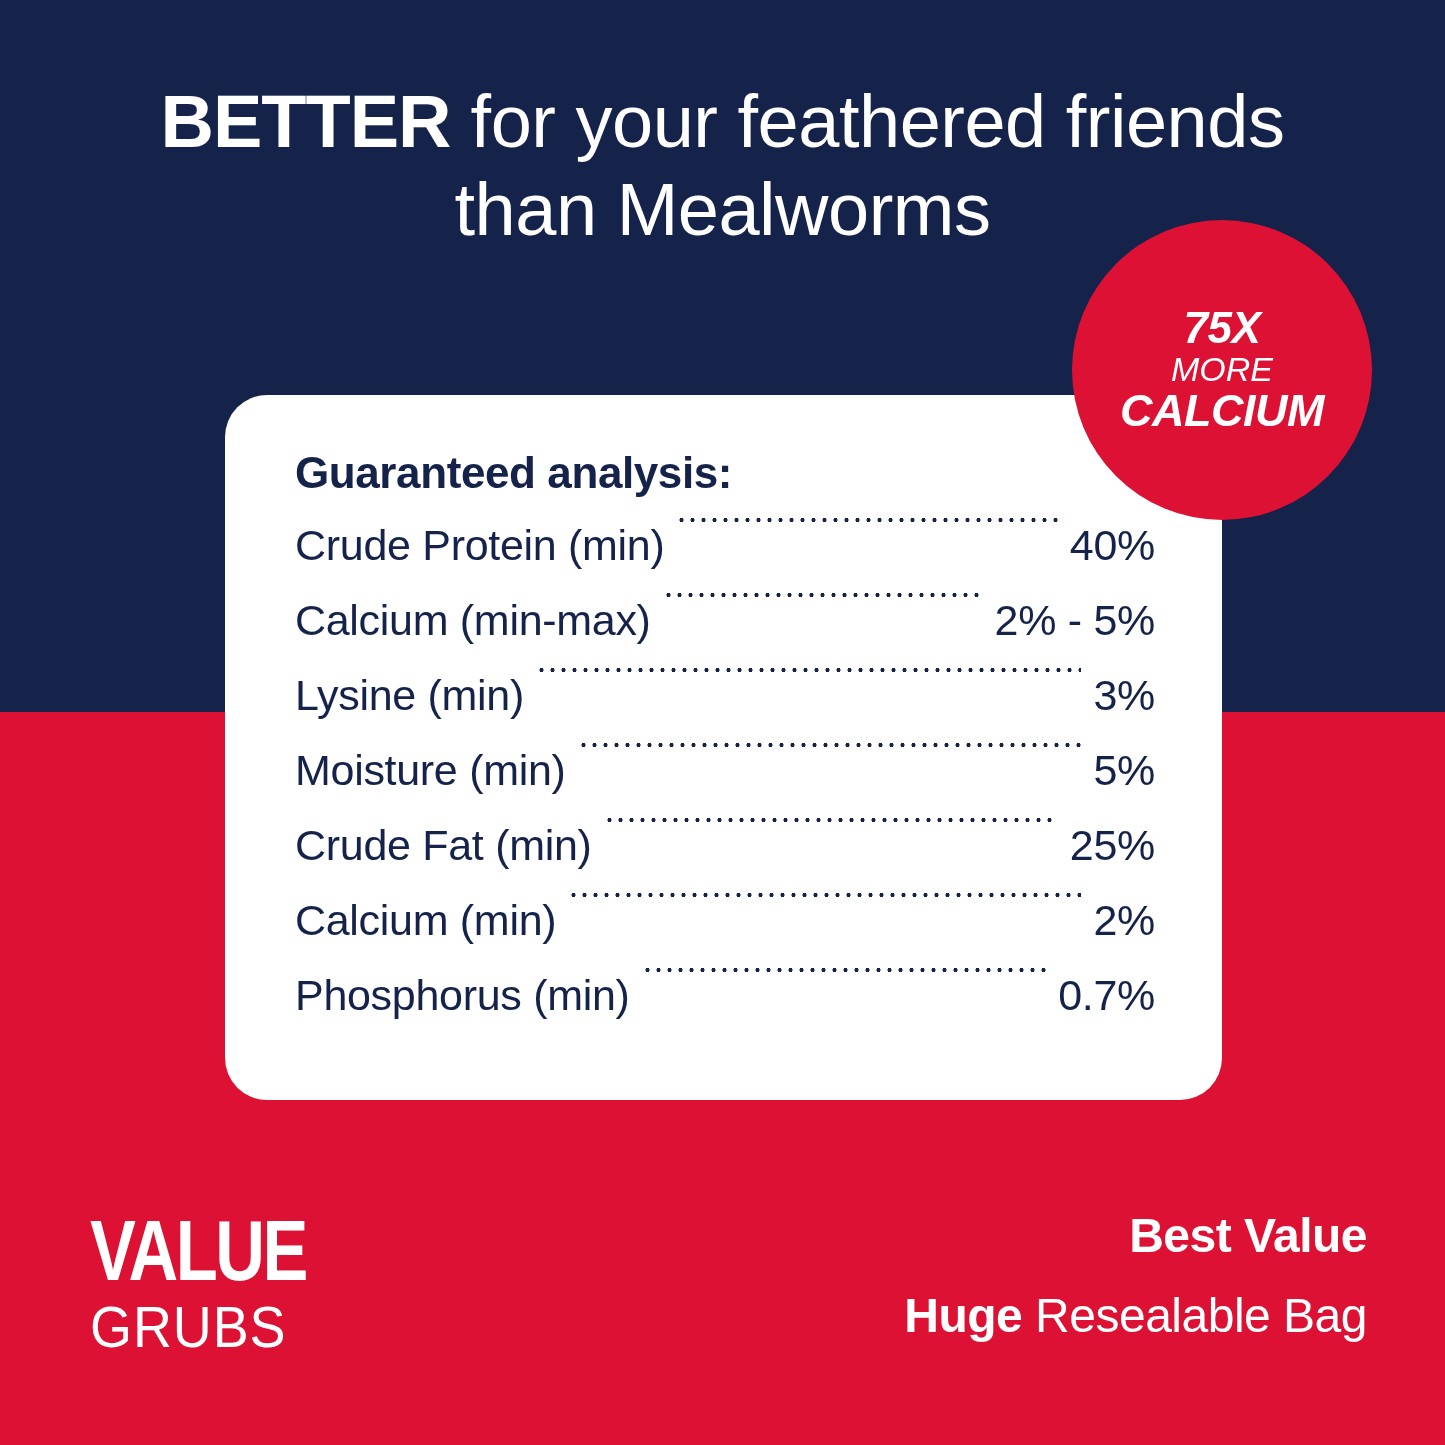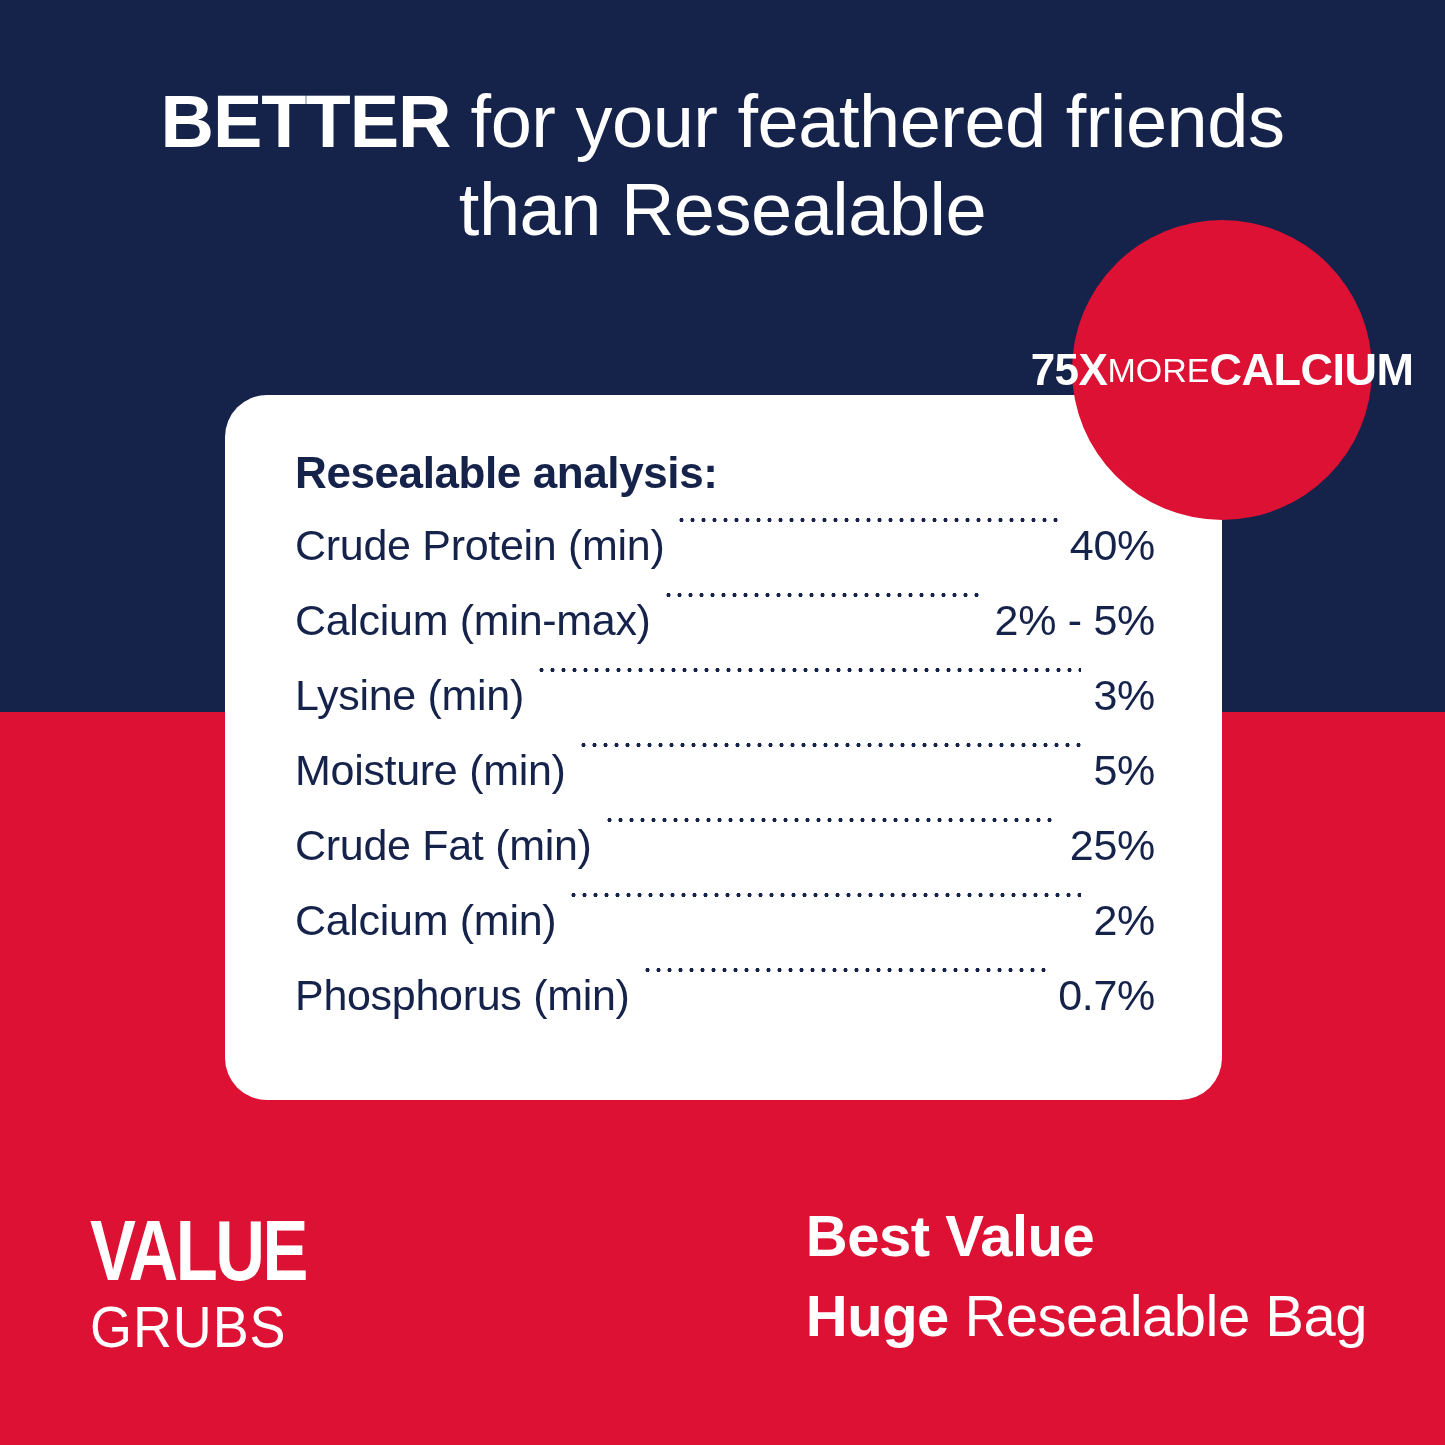--- a/index.html
+++ b/index.html
@@ -126,25 +126,26 @@
   .calcium-badge {
     position: absolute;
     left: 1072px;
     top: 220px;
     width: 300px;
     height: 300px;
     border-radius: 50%;
     background: #dc1134;
     color: #ffffff;
     display: flex;
-    flex-direction: row;
+    flex-direction: column;
     align-items: center;
     justify-content: center;
     text-align: center;
     line-height: 1.06;
+    font-style: italic;
   }
   .badge-l1 {
     font-size: 44px;
     font-weight: 700;
     letter-spacing: -0.5px;
   }
   .badge-l2 {
     font-size: 34px;
     font-weight: 300;
     letter-spacing: 0px;
@@ -181,22 +182,23 @@
     transform: scaleX(0.93);
     transform-origin: left center;
     white-space: nowrap;
   }
 
   
   .tagline {
     position: absolute;
     right: 78px;
     top: 1196px;
-    color: #ffffff;
-    font-size: 58px;
+    text-align: right;
+    color: #ffffff;
+    font-size: 48px;
     line-height: 80px;
     font-weight: 300;
     letter-spacing: -0.5px;
     white-space: nowrap;
   }
   .tagline-line1 {
     display: block;
     font-weight: 700;
   }
   .tagline-line2 {
@@ -209,26 +211,26 @@
 </head>
 <body>
 
 <div id="page">
 
   <div class="band-navy"></div>
   <div class="band-red"></div>
 
   <div class="headline">
     <span class="hl-strong">BETTER</span><span> for your feathered friends</span>
-    <span class="headline-line2">than Resealable</span>
+    <span class="headline-line2">than Mealworms</span>
   </div>
 
   <div class="analysis-card">
     <div class="card-inner">
-      <div class="card-title">Resealable analysis:</div>
+      <div class="card-title">Guaranteed analysis:</div>
       <div class="rows" id="analysis-rows">
           <div class="row">
             <span class="row-label">Crude Protein (min)</span>
             <span class="row-leader"></span>
             <span class="row-value">40%</span>
           </div>
           <div class="row">
             <span class="row-label">Calcium (min-max)</span>
             <span class="row-leader"></span>
             <span class="row-value">2% - 5%</span>

